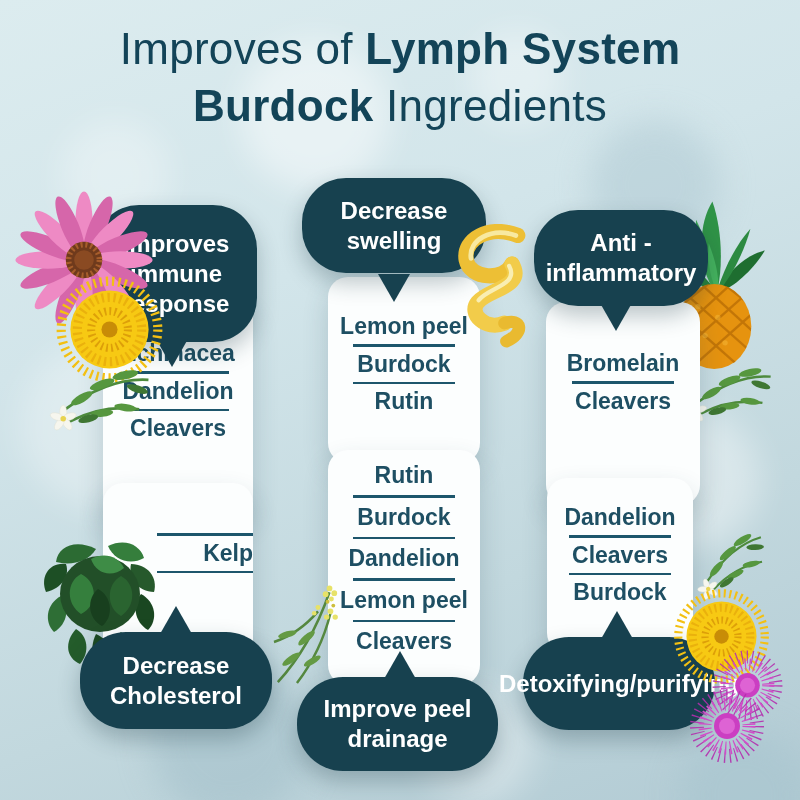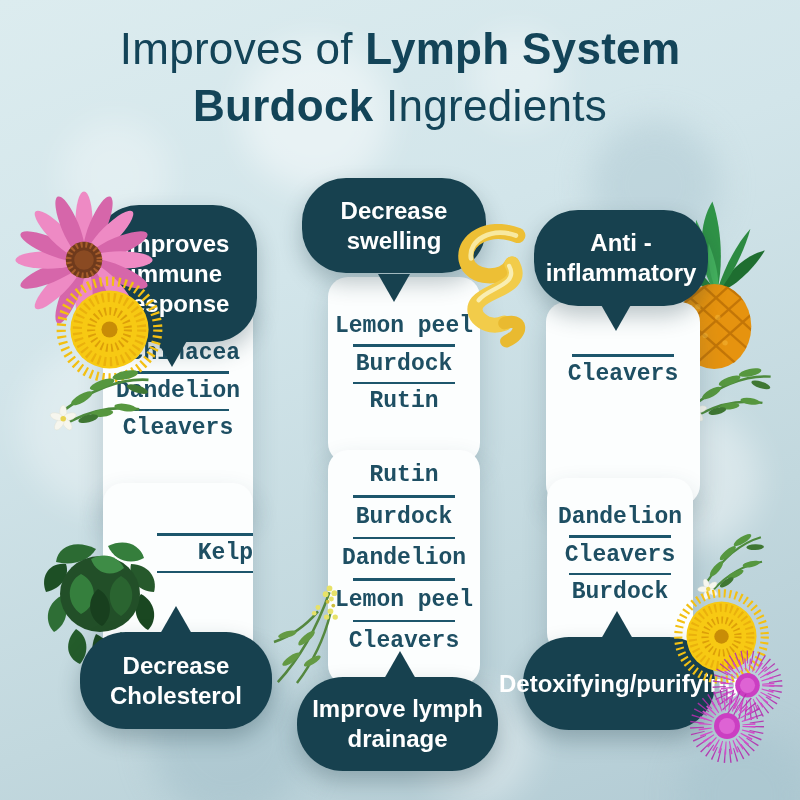--- a/index.html
+++ b/index.html
@@ -41,21 +41,21 @@
   .bubble .txt{padding:0 10px;}
   .tail{position:absolute;z-index:4;width:0;height:0;
     border-left:16px solid transparent;border-right:16px solid transparent;}
   .tail.down{border-top:28px solid var(--teal);}
   .tail.up{border-bottom:28px solid var(--teal);}
 
   .card{
     position:absolute;z-index:2;background:var(--card);border-radius:20px;
     box-shadow:0 12px 26px rgba(40,70,85,.20);
     display:flex;flex-direction:column;align-items:center;
-    color:var(--item);font-weight:bold;font-size:23px;font-family:Liberation Mono, monospace;
+    color:var(--item);font-weight:bold;font-size:23px;
   }
   .item{line-height:27px;white-space:nowrap;}
   .sep{width:102px;height:2.5px;background:var(--line);margin:4px 0;}
   .c5 .sep{margin:6px 0;}
   .c4 .sep{width:96px;}
 
   .bu1{left:95px;top:205px;width:162px;height:137px;border-radius:44px;}
   .t1{left:156px;top:339px;}
   .c1{left:103px;top:300px;width:150px;height:178px;padding-top:40px;border-radius:18px;}
 
@@ -304,20 +304,21 @@
     <use href="#sym-lemon-peel"></use>
   </svg>
 
 <svg class="icon behind i-pineapple">
     <use href="#sym-pineapple"></use>
   </svg>
 <svg class="icon behind i-sprig3">
     <use href="#sym-sprig"></use>
   </svg>
 <div class="card c3">
+  <div class="item">Bromelain</div>
   <div class="sep"></div>
   <div class="item">Cleavers</div>
 </div>
 <div class="bubble bu3">
     <span class="txt">Anti - inflammatory</span>
   </div>
 <div class="tail down t3"></div>
 
 <div class="card c4">
   <div class="sep"></div>
@@ -340,21 +341,21 @@
   <div class="item">Dandelion</div>
   <div class="sep"></div>
   <div class="item">Lemon peel</div>
   <div class="sep"></div>
   <div class="item">Cleavers</div>
 </div>
 <svg class="icon mid i-herb">
     <use href="#sym-herb"></use>
   </svg>
 <div class="bubble bu5">
-    <span class="txt">Improve lymph drainage</span>
+    <span class="txt">Improve peel drainage</span>
   </div>
 <div class="tail up t5"></div>
 
 <div class="card c6">
   <div class="item">Dandelion</div>
   <div class="sep"></div>
   <div class="item">Cleavers</div>
   <div class="sep"></div>
   <div class="item">Burdock</div>
 </div>

